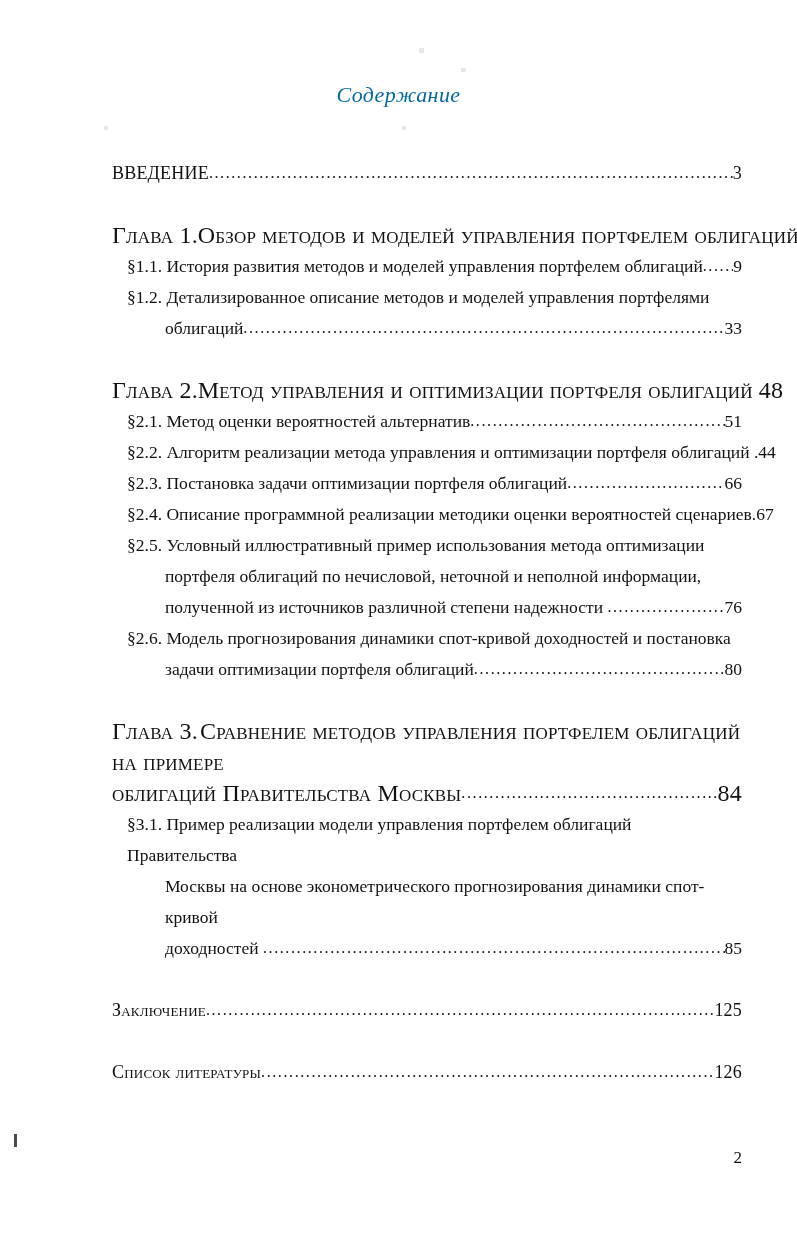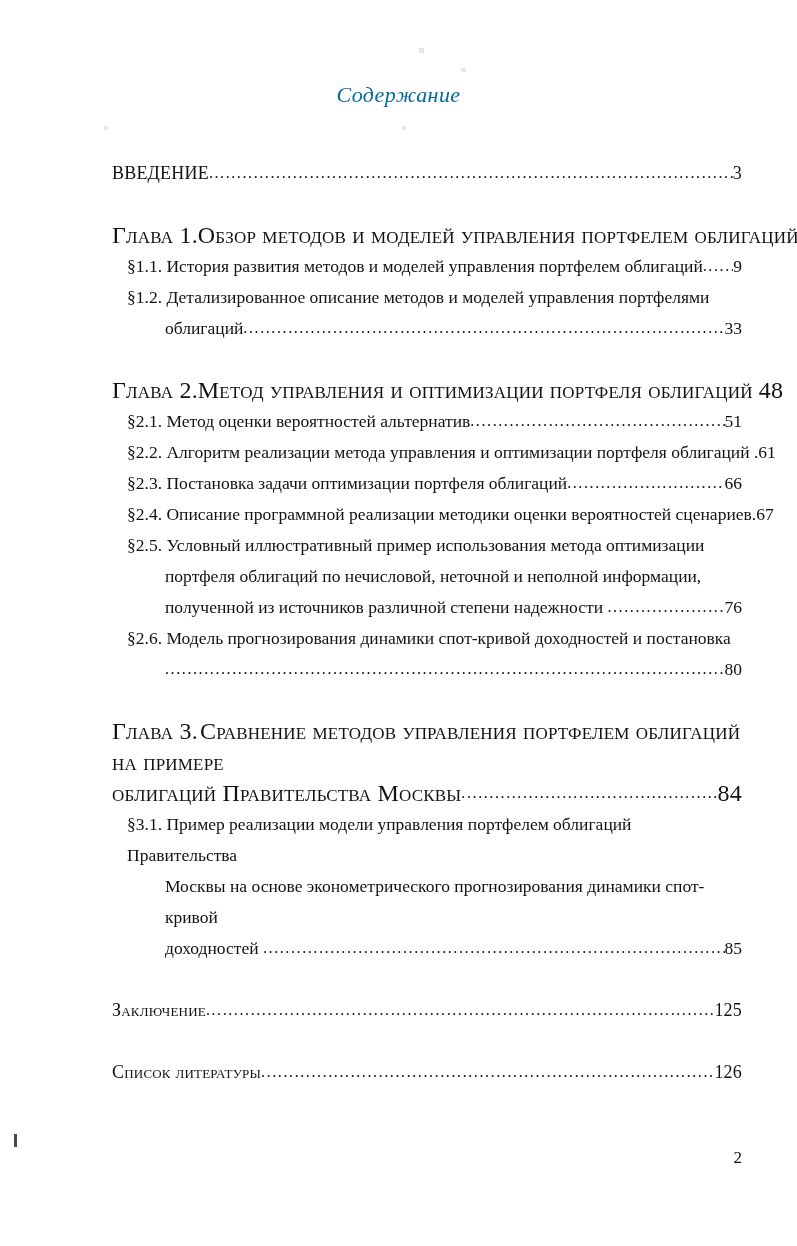--- a/index.html
+++ b/index.html
@@ -206,21 +206,21 @@
       <div class="row">
         <span class="txt">§2.1. Метод оценки вероятностей альтернатив</span>
         <span class="leader"></span>
         <span class="pg">51</span>
       </div>
     </div>
 
     <div class="entry lvl-section">
       <div class="row">
         <span class="txt">§2.2. Алгоритм реализации метода управления и оптимизации портфеля облигаций .</span>
-        <span class="pg">61</span>
+        <span class="pg">44</span>
       </div>
     </div>
 
     <div class="entry lvl-section">
       <div class="row">
         <span class="txt">§2.3. Постановка задачи оптимизации портфеля облигаций</span>
         <span class="leader"></span>
         <span class="pg">66</span>
       </div>
     </div>
@@ -241,20 +241,21 @@
           <span class="leader"></span>
           <span class="pg">76</span>
         </span>
       </span>
     </div>
 
     <div class="entry lvl-section">
       <span class="wrap-line">§2.6. Модель прогнозирования динамики спот-кривой доходностей и постановка</span>
       <span class="cont">
         <span class="row">
+          <span class="txt">задачи оптимизации портфеля облигаций</span>
           <span class="leader"></span>
           <span class="pg">80</span>
         </span>
       </span>
     </div>
 
     <div class="gap-lg"></div>
 
     <div class="entry lvl-chapter">
       <span class="wrap-line"><span class="chap-no">Глава 3.</span><span>Сравнение методов управления портфелем облигаций на примере</span></span>

